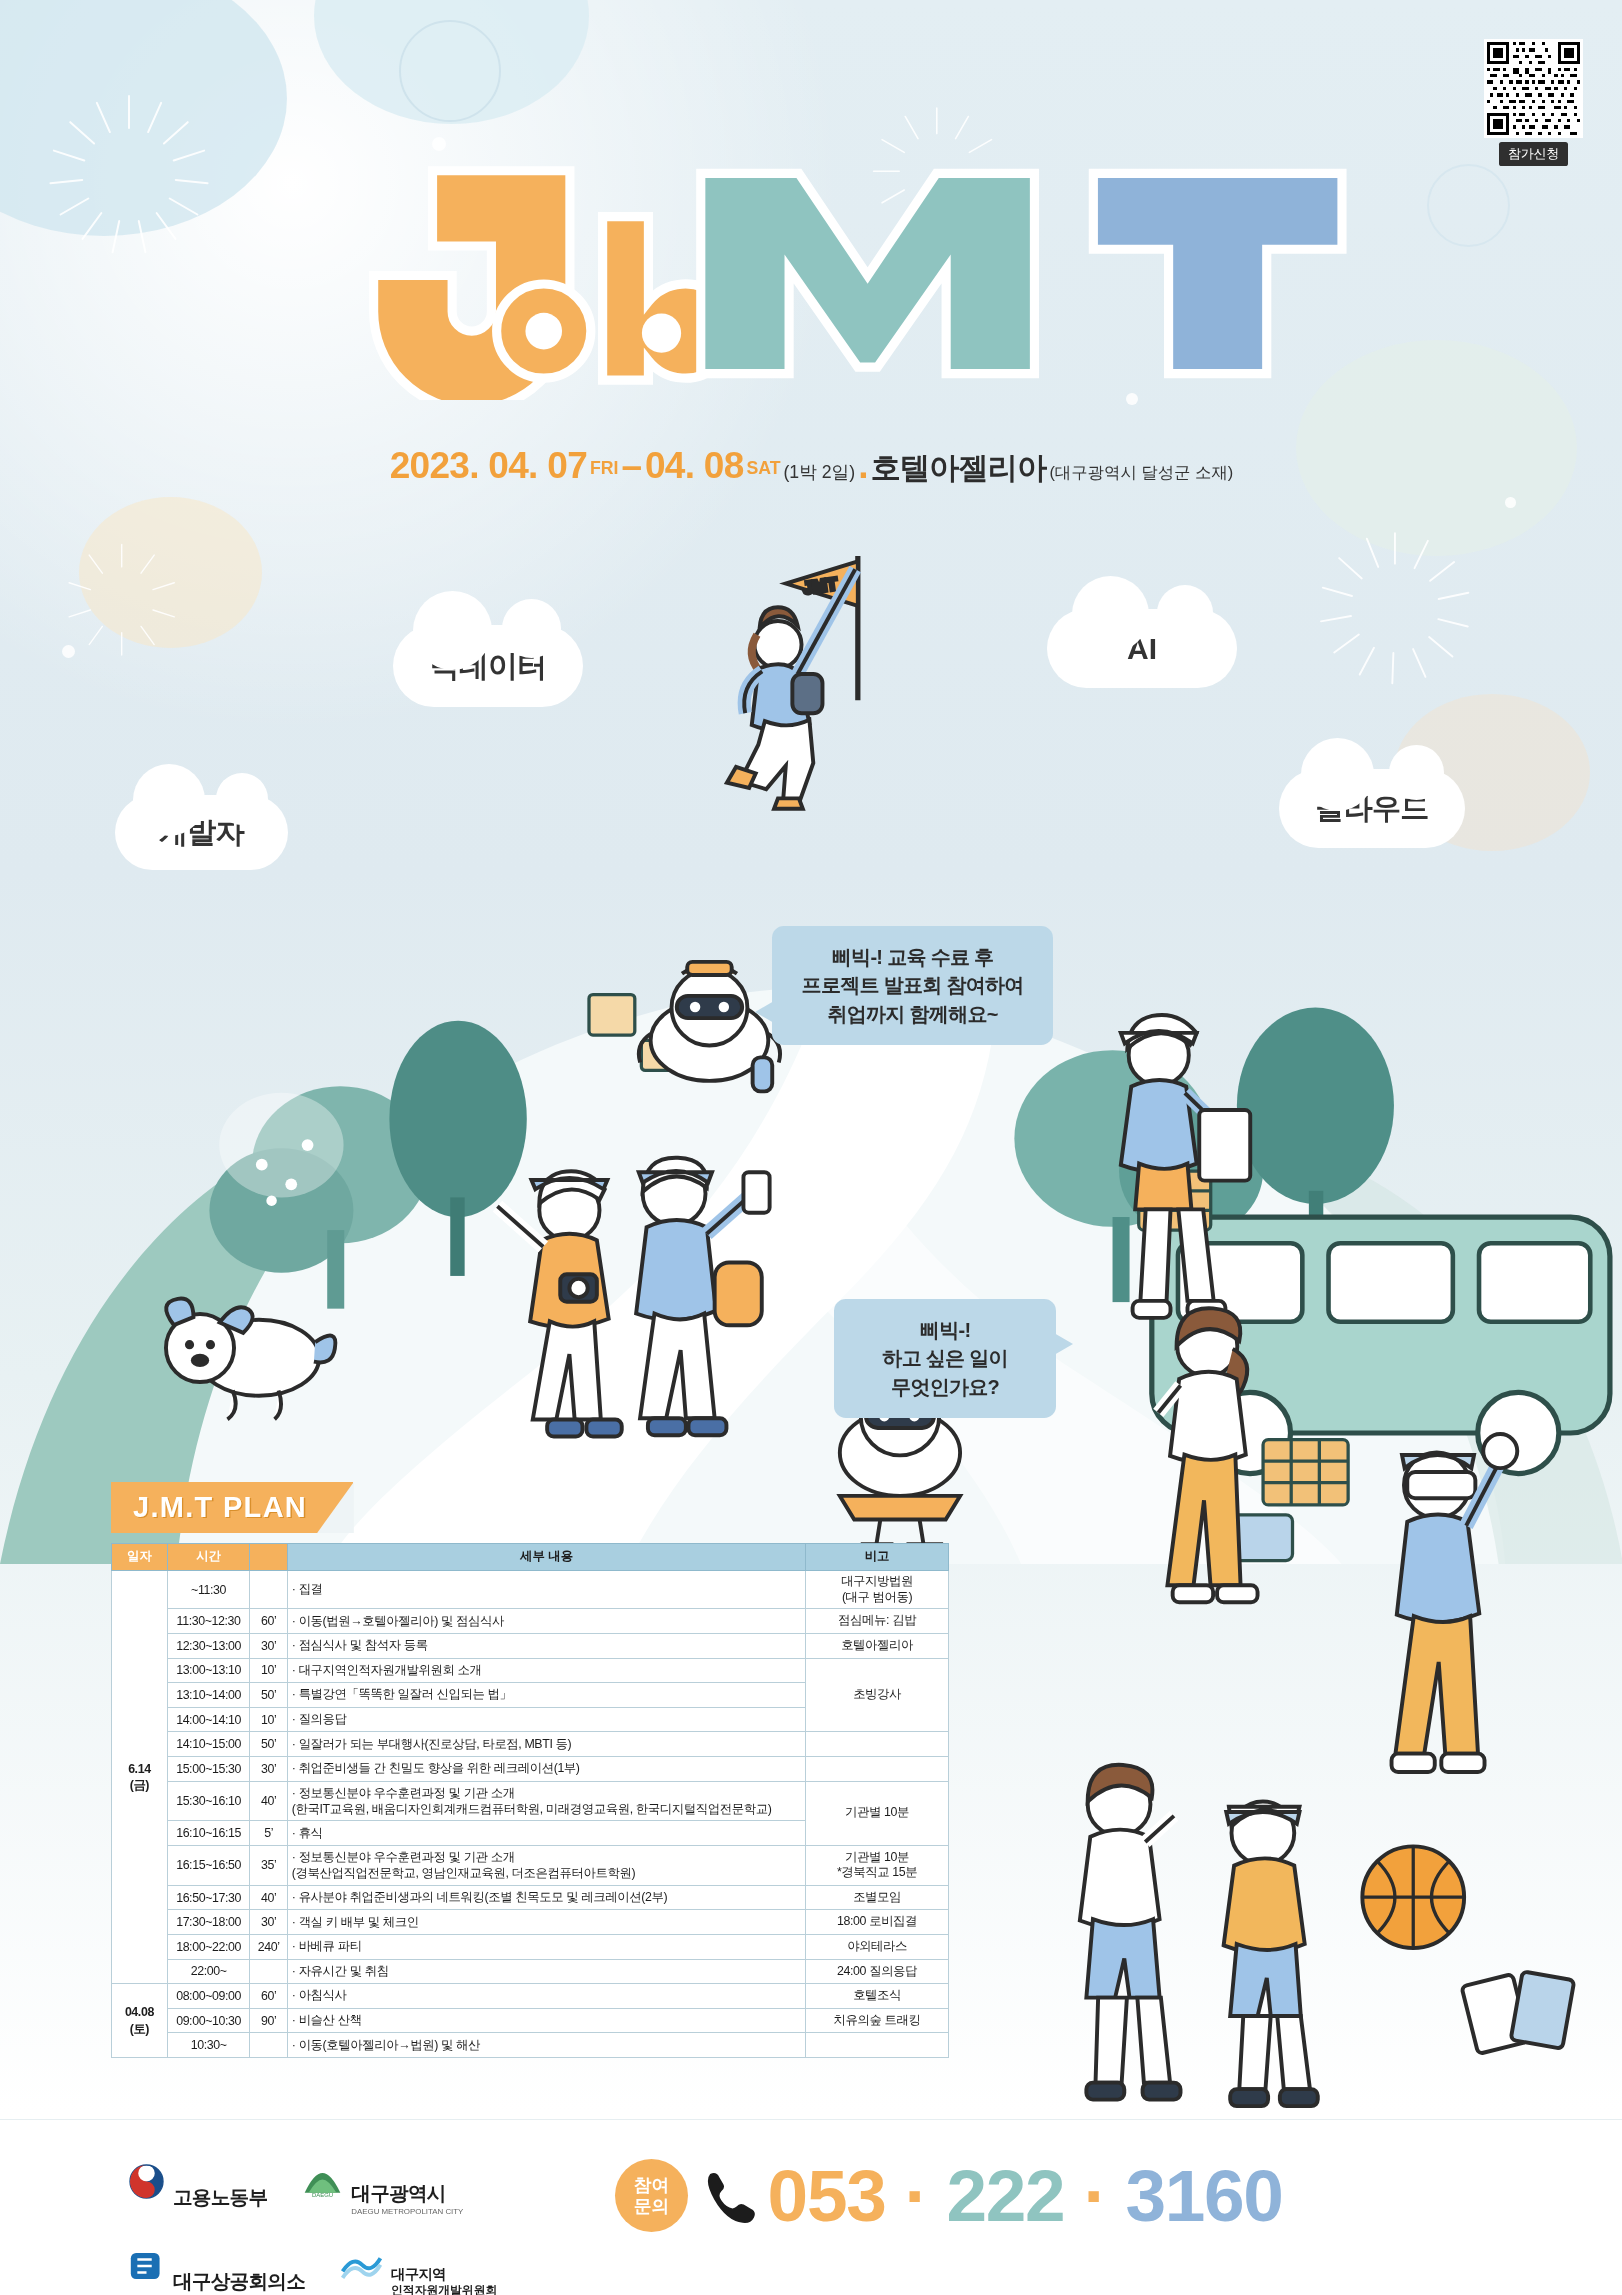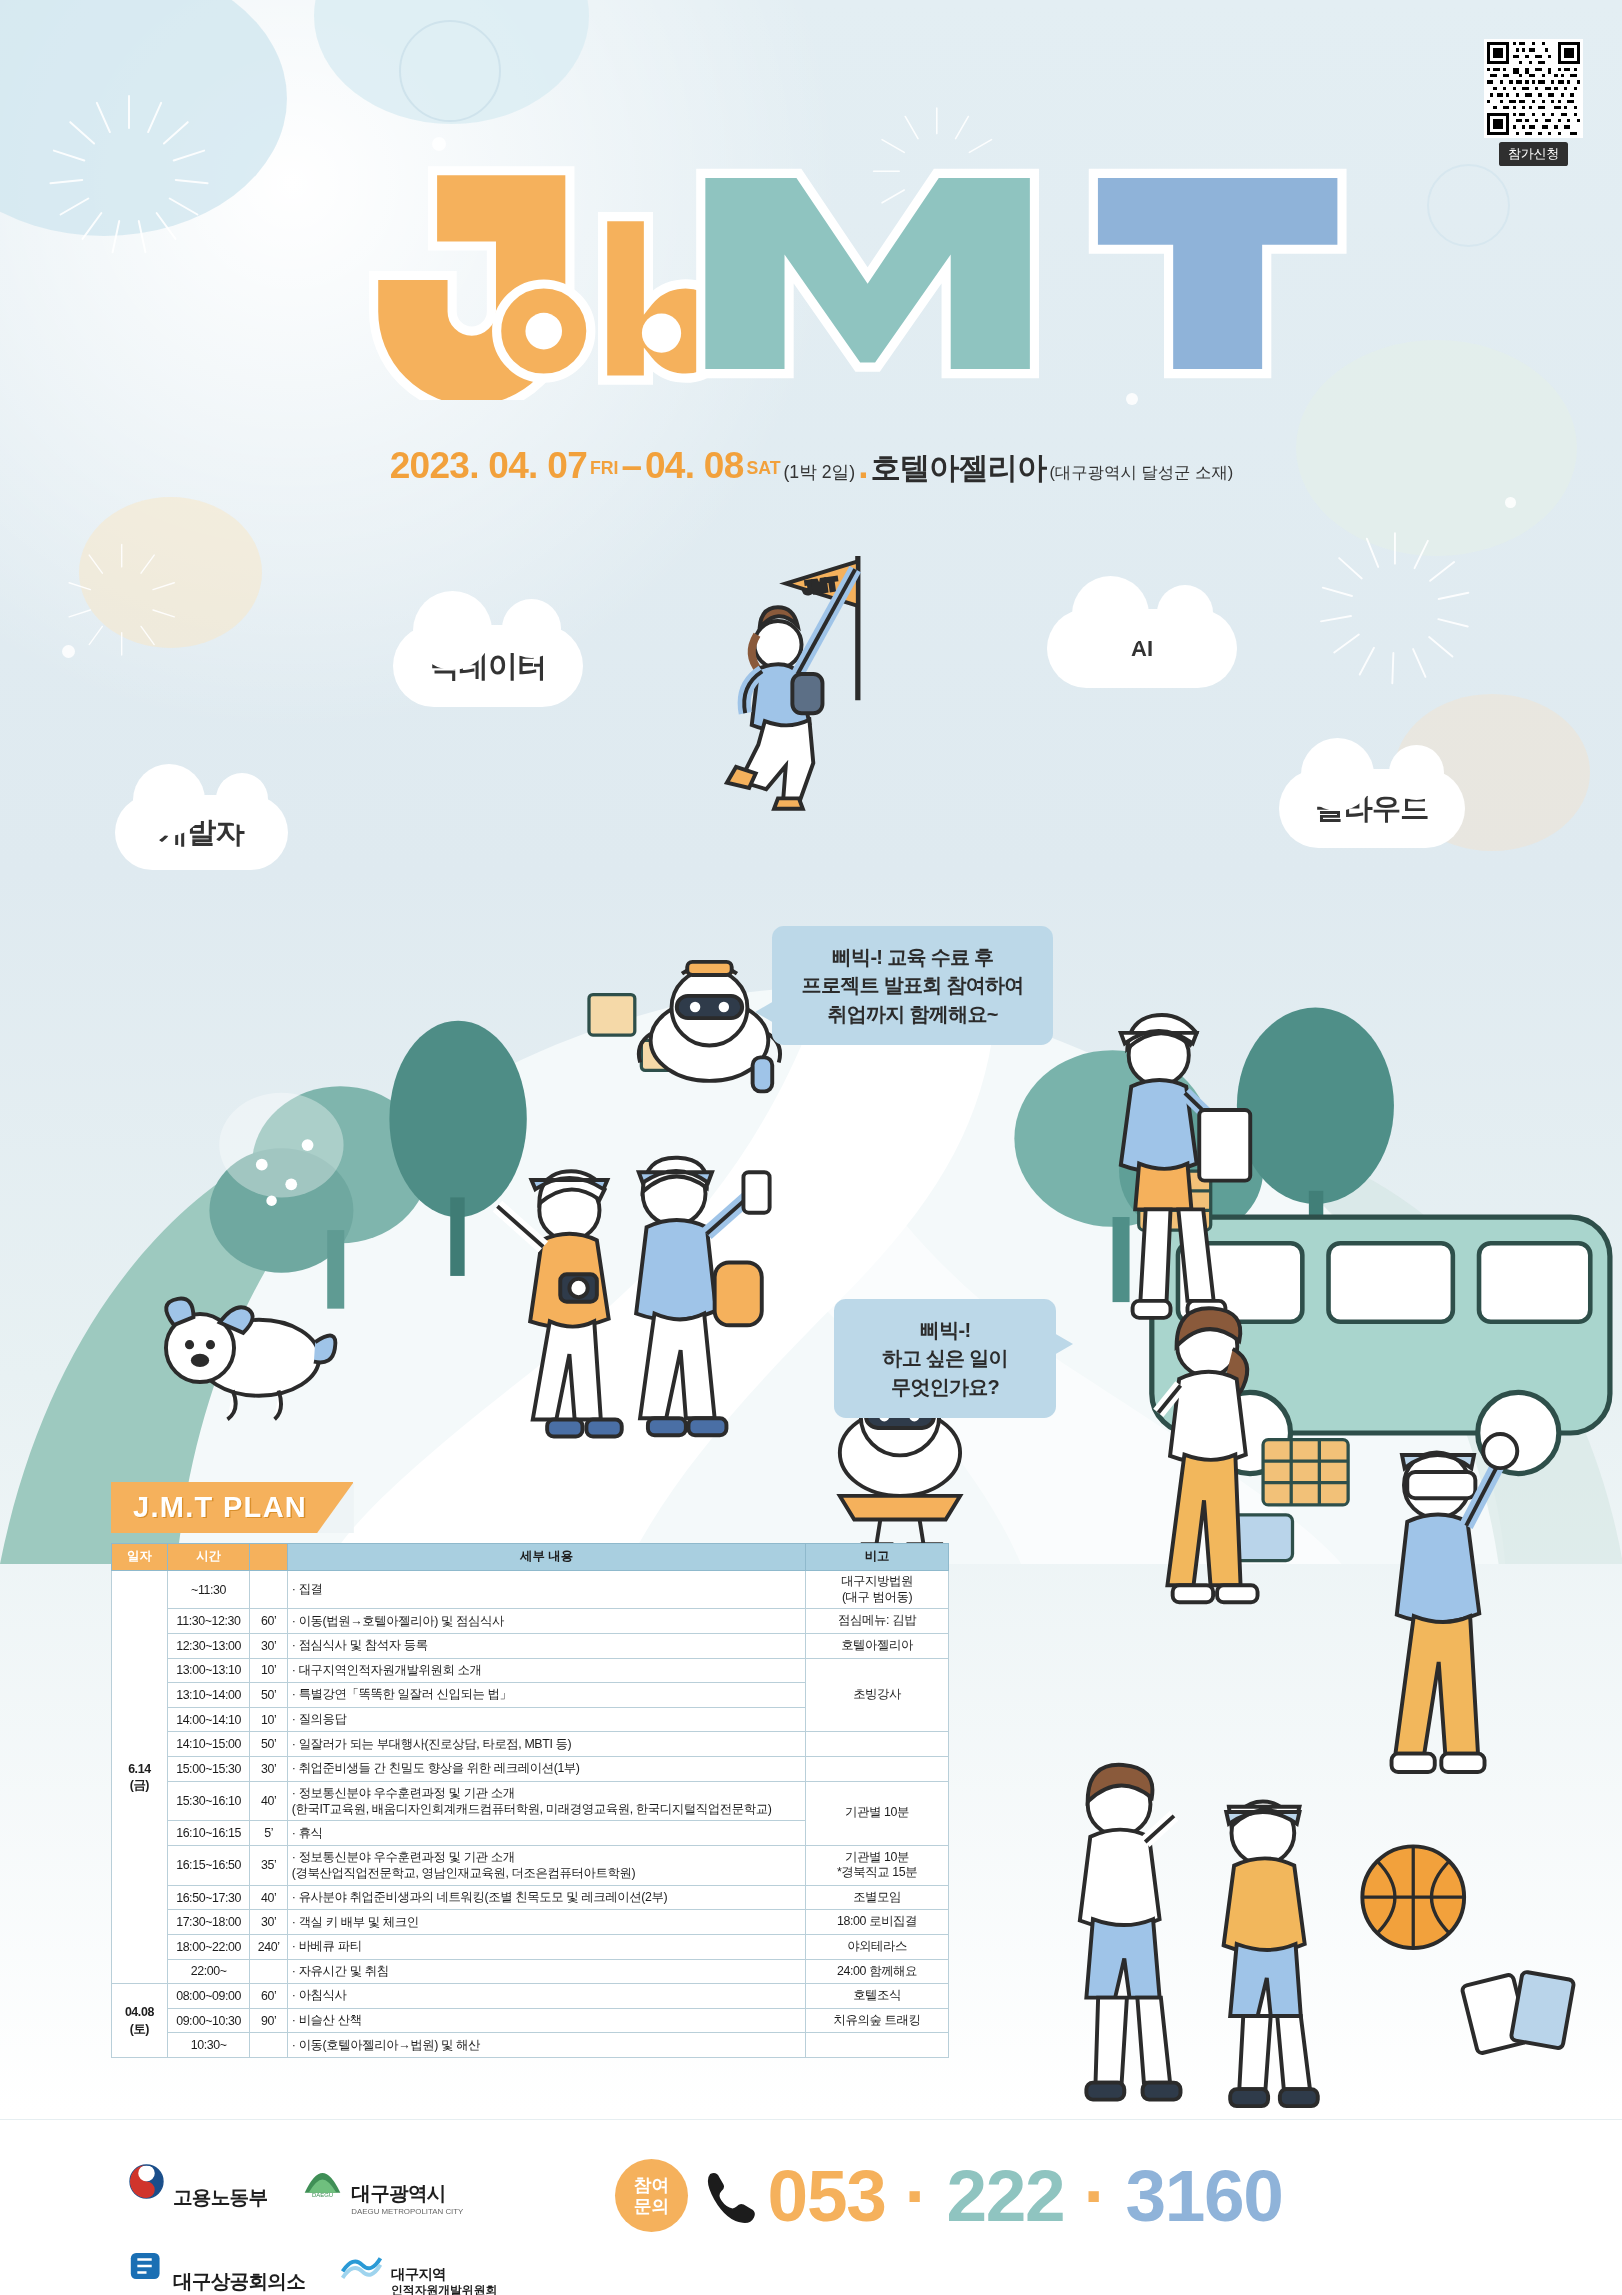--- a/index.html
+++ b/index.html
@@ -40,21 +40,21 @@
   
   .cloud{position:absolute;background:#fff;border-radius:52px;display:flex;align-items:center;justify-content:center;
          font-weight:bold;color:#333;box-shadow:0 0 0 0 rgba(0,0,0,0);}
   .cloud:before,.cloud:after{content:"";position:absolute;background:#fff;border-radius:50%;}
   .cloud.c1{left:393px;top:625px;width:190px;height:82px;font-size:30px;letter-spacing:-0.7px;}
   .cloud.c1:before{width:79px;height:79px;left:19.6px;top:-34px;}
   .cloud.c1:after{width:59px;height:59px;right:22px;top:-26px;}
   .cloud.c2{left:115px;top:795px;width:173px;height:75px;font-size:29px;letter-spacing:-0.7px;}
   .cloud.c2:before{width:72px;height:72px;left:18.3px;top:-31px;}
   .cloud.c2:after{width:52px;height:52px;right:19.6px;top:-22px;}
-  .cloud.c3{left:1047px;top:609px;width:190px;height:79px;font-size:22px;}
+  .cloud.c3{left:1047px;top:609px;width:190px;height:79px;font-size:30px;}
   .cloud.c3:before{width:77px;height:77px;left:25px;top:-33px;}
   .cloud.c3:after{width:56px;height:56px;right:23.6px;top:-23.6px;}
   .cloud.c4{left:1279px;top:769px;width:186px;height:79px;font-size:29px;letter-spacing:-0.7px;}
   .cloud.c4:before{width:73px;height:73px;left:22px;top:-31px;}
   .cloud.c4:after{width:55px;height:55px;right:21px;top:-23.6px;}
   
   .bubble{position:absolute;border-radius:11.8px;padding:17px 19.6px;font-size:20px;line-height:1.42;
           font-weight:bold;color:#2b2b2b;letter-spacing:-0.7px;text-align:center;}
   .bubble .tail{position:absolute;width:0;height:0;}
   .b-blue{background:#bcd8e8;}
@@ -710,21 +710,21 @@
         <tr>
           <td class="c">18:00~22:00</td>
           <td class="c">240’</td>
           <td class="l">· 바베큐 파티</td>
           <td class="rem">야외테라스</td>
         </tr>
         <tr>
           <td class="c">22:00~</td>
           <td class="c"></td>
           <td class="l">· 자유시간 및 취침</td>
-          <td class="rem">24:00 함께해요</td>
+          <td class="rem">24:00 질의응답</td>
         </tr>
         <tr>
           <td class="dcol" rowspan="3" style="white-space:pre-line">04.08
 (토)</td>
           <td class="c">08:00~09:00</td>
           <td class="c">60’</td>
           <td class="l">· 아침식사</td>
           <td class="rem">호텔조식</td>
         </tr>
         <tr>

